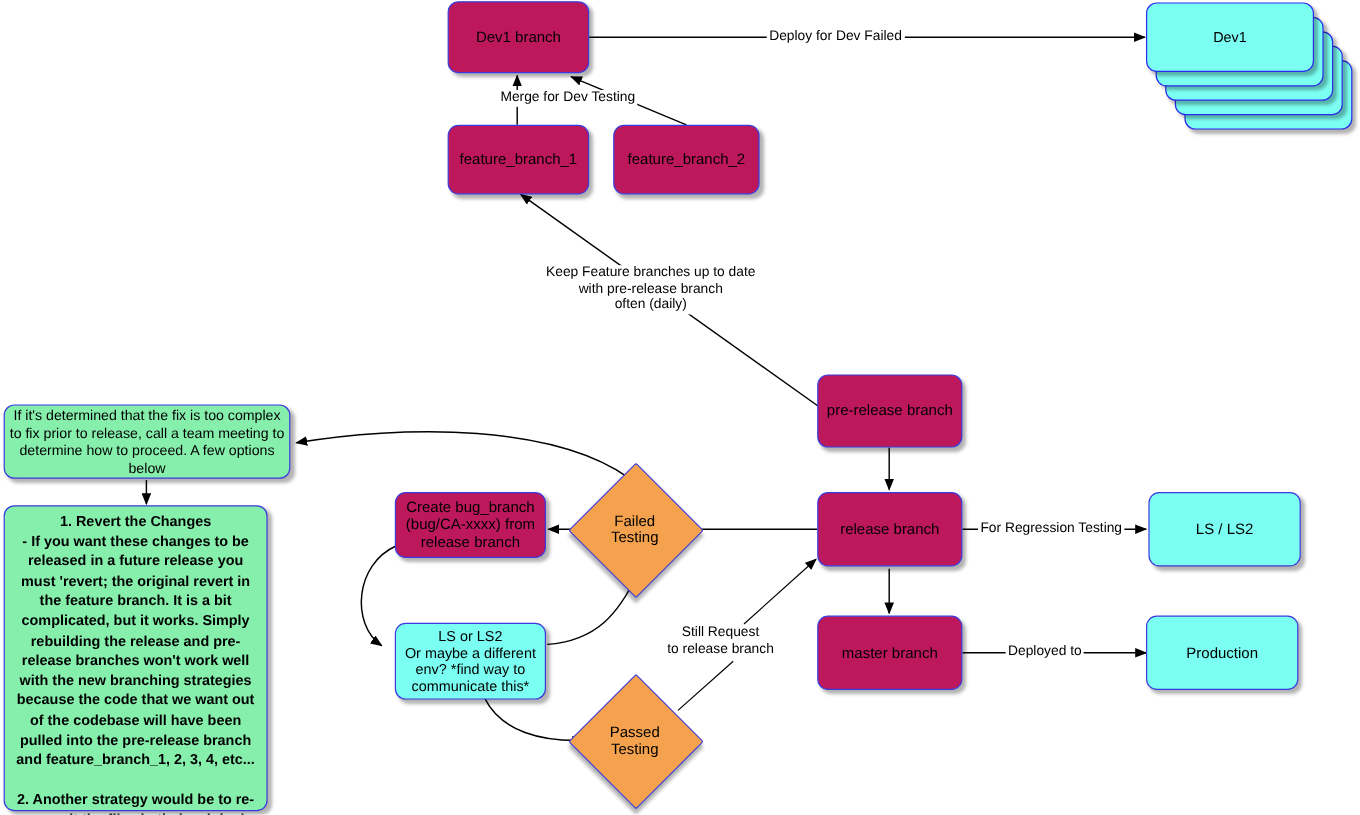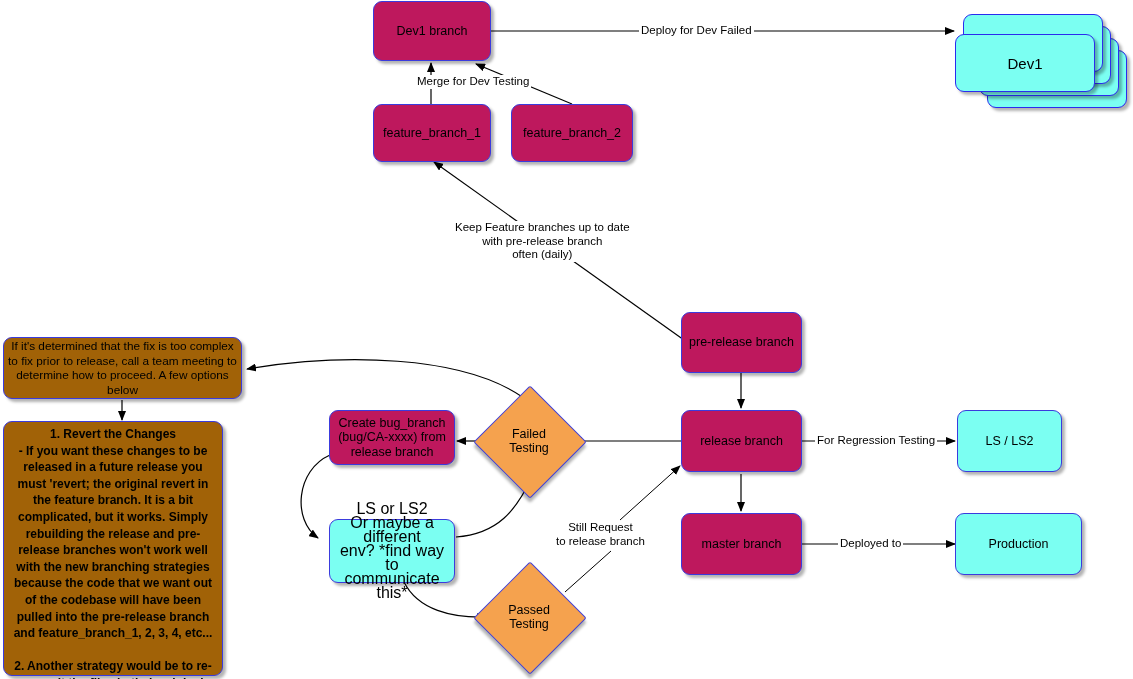--- a/index.html
+++ b/index.html
@@ -7,29 +7,29 @@
        font-family:"Liberation Sans","DejaVu Sans",sans-serif;color:#000;}
   #canvas{position:absolute;left:0;top:0;width:1133px;height:679px;}
   svg.edges{position:absolute;left:0;top:0;width:1133px;height:679px;pointer-events:none;}
 
   .node{position:absolute;box-sizing:border-box;display:flex;align-items:center;
         justify-content:center;text-align:center;border-radius:9px;
         border:1px solid #3b3bdd;box-shadow:3px 3px 3px rgba(0,0,0,.30);
         font-size:12.5px;line-height:14.5px;padding:2px 4px;}
   .green{background:#be185d;}
   .cyan{background:#7bfff2;}
-  .pink{background:#a16207;}
+  .pink{background:#86efac;}
 
   .pink.overflowing{align-items:flex-start;padding-top:4px;}
 
   .stack{position:absolute;}
   .stack .card{position:absolute;box-sizing:border-box;border:1px solid #2b2bee;
         background:#7bfff2;border-radius:9px;box-shadow:3px 3px 3px rgba(0,0,0,.30);}
   .stack .card.front{display:flex;align-items:center;justify-content:center;
-        font-size:15px;margin-top:32px;}
+        font-size:12px;}
 
   .diamond{position:absolute;}
   .diamond .shape{position:absolute;left:0;top:0;width:100%;height:100%;
         background:#f5a24e;border:1px solid #4040d8;
         transform:rotate(45deg);border-radius:2px;
         box-shadow:3px 3px 3px rgba(0,0,0,.30);}
   .diamond .dlabel{position:absolute;left:0;top:0;width:100%;height:100%;
         display:flex;align-items:center;justify-content:center;text-align:center;
         font-size:12.5px;line-height:14px;}
 
@@ -96,31 +96,31 @@
     <div class="card" style="left:8px;top:12px;width:140px;height:58px;"></div>
     <div class="card front" style="left:0px;top:0px;width:140px;height:58px;">Dev1</div>
   </div>
 
   <div class="node green" style="left:681px;top:312px;width:121px;height:61px;">pre-release branch</div>
 
   <div class="node green" style="left:681px;top:410px;width:121px;height:62px;">release branch</div>
 
   <div class="node green" style="left:681px;top:513px;width:121px;height:62px;">master branch</div>
 
-  <div class="node cyan" style="left:957px;top:410px;width:105px;height:62px;">LS / LS2</div>
+  <div class="node cyan" style="left:957px;top:410px;width:127px;height:62px;">LS / LS2</div>
 
   <div class="node cyan" style="left:955px;top:513px;width:127px;height:62px;">Production</div>
 
   <div class="node green" style="left:329px;top:410px;width:126px;height:55px;
               white-space:pre-line;">Create bug_branch
 (bug/CA-xxxx) from
 release branch</div>
 
   <div class="node cyan" style="left:329px;top:519px;width:126px;height:64px;
-              white-space:pre-line;font-size:16px;line-height:14px;">LS or LS2
+              white-space:pre-line;font-size:12px;line-height:14px;">LS or LS2
 Or maybe a different
 env? *find way to
 communicate this*</div>
 
   <div class="diamond" style="left:490px;top:402px;width:78px;height:78px;">
     <div class="shape"></div>
     <div class="dlabel" style="white-space:pre-line;">Failed
 Testing</div>
   </div>
 

